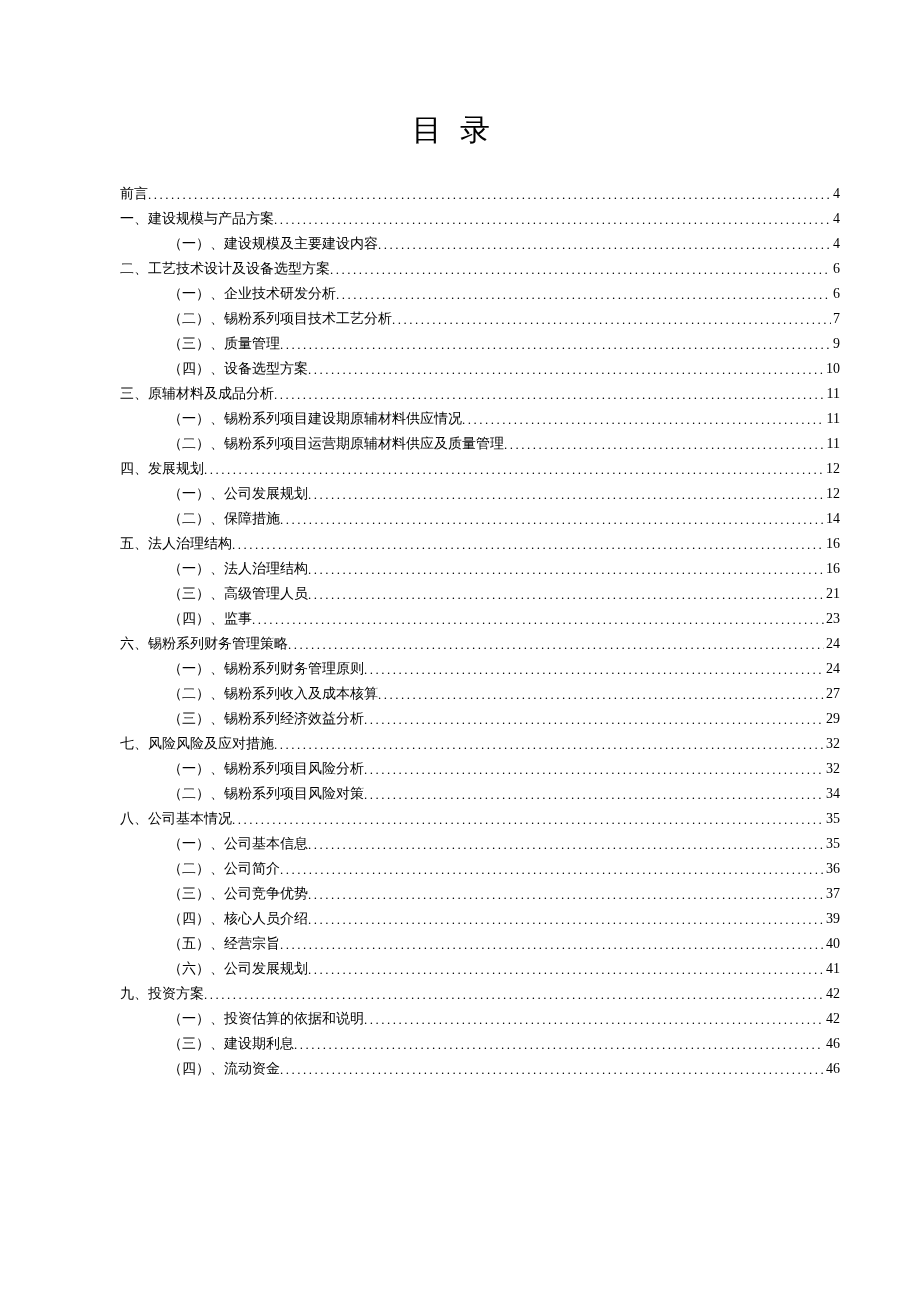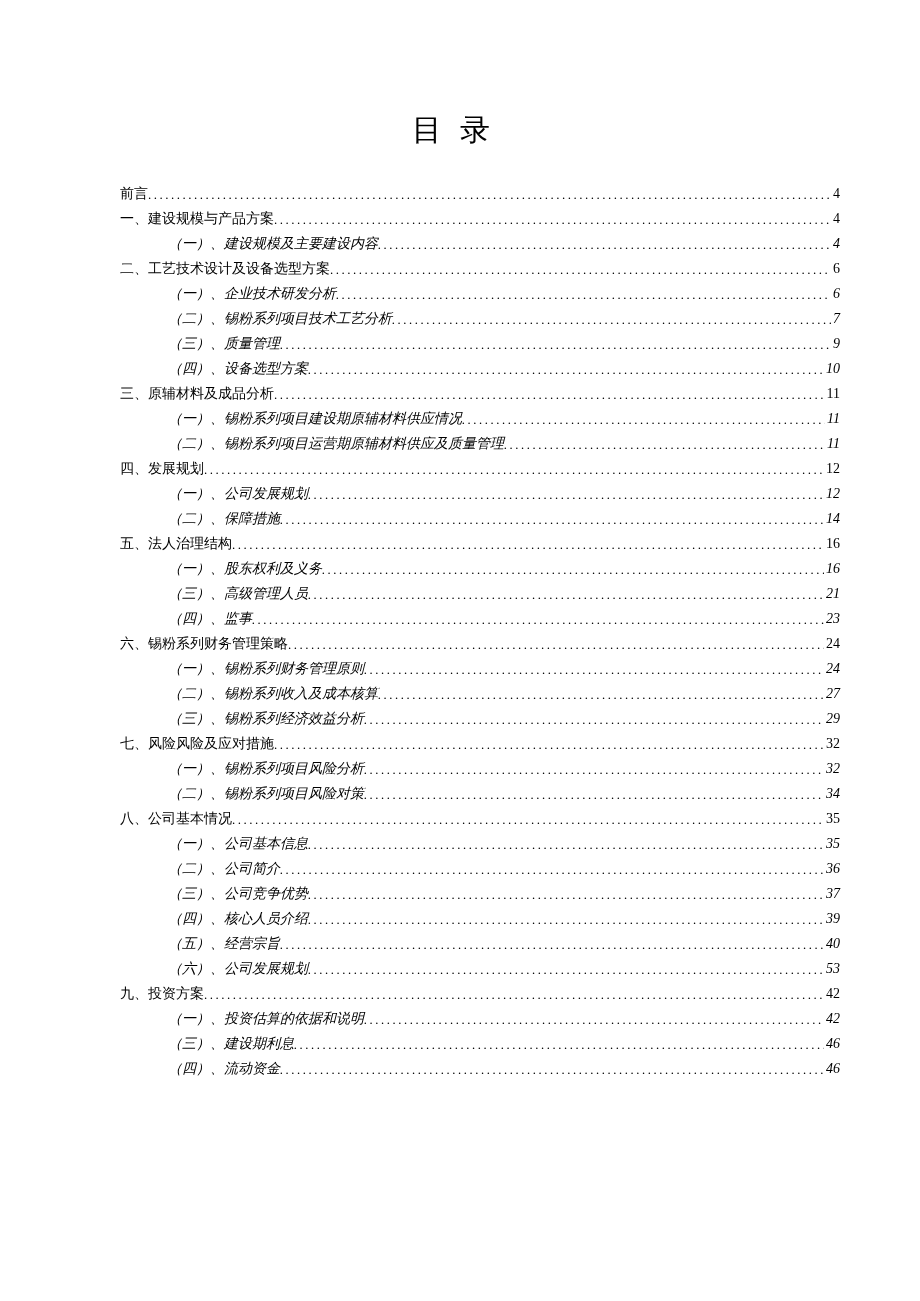--- a/index.html
+++ b/index.html
@@ -36,21 +36,21 @@
     color: #000;
     font-size: 13px;
     position: relative;
     top: 1px;
   }
   .dots::after {
     content: ".........................................................................................................................................................................";
   }
   .page { flex: 0 0 auto; padding-left: 2px; }
   .lvl1 { padding-left: 0; }
-  .lvl2 { padding-left: 48px; font-style: italic; }
+  .lvl2 { padding-left: 48px; }
 </style>
 </head>
 <body>
 
 <h1 class="title">目录</h1>
 
 <div class="toc" id="toc">
     <div class="row lvl1">
       <span class="label">前言</span>
       <span class="dots"></span>
@@ -120,21 +120,21 @@
       <span class="label">（二）、保障措施</span>
       <span class="dots"></span>
       <span class="page">14</span>
     </div>
     <div class="row lvl1">
       <span class="label">五、法人治理结构</span>
       <span class="dots"></span>
       <span class="page">16</span>
     </div>
     <div class="row lvl2">
-      <span class="label">（一）、股东权利及义务</span>
+      <span class="label">（一）、法人治理结构</span>
       <span class="dots"></span>
       <span class="page">16</span>
     </div>
     <div class="row lvl2">
       <span class="label">（三）、高级管理人员</span>
       <span class="dots"></span>
       <span class="page">21</span>
     </div>
     <div class="row lvl2">
       <span class="label">（四）、监事</span>
@@ -202,21 +202,21 @@
       <span class="page">39</span>
     </div>
     <div class="row lvl2">
       <span class="label">（五）、经营宗旨</span>
       <span class="dots"></span>
       <span class="page">40</span>
     </div>
     <div class="row lvl2">
       <span class="label">（六）、公司发展规划</span>
       <span class="dots"></span>
-      <span class="page">53</span>
+      <span class="page">41</span>
     </div>
     <div class="row lvl1">
       <span class="label">九、投资方案</span>
       <span class="dots"></span>
       <span class="page">42</span>
     </div>
     <div class="row lvl2">
       <span class="label">（一）、投资估算的依据和说明</span>
       <span class="dots"></span>
       <span class="page">42</span>

